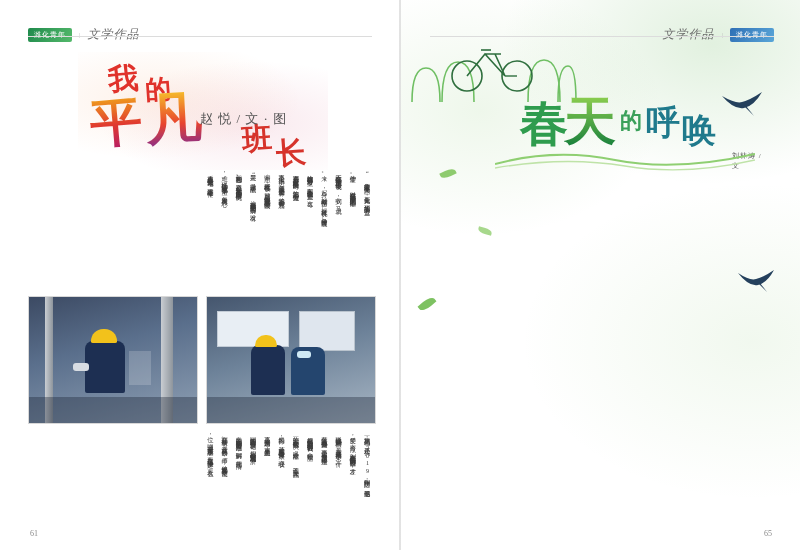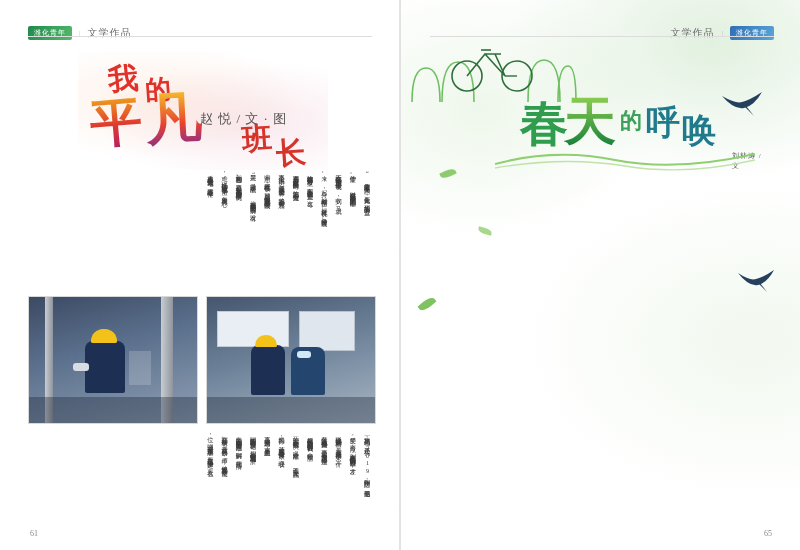--- a/index.html
+++ b/index.html
@@ -19,21 +19,21 @@
   .hdr{position:absolute;top:26px;display:flex;align-items:center;gap:7px;font-size:7px;color:#7a7a7a;}
   .hdr-left{left:28px;}
   .hdr-right{right:26px;flex-direction:row-reverse;}
   .logo-badge{
     display:inline-block;padding:2px 6px;border-radius:2px;
     background:linear-gradient(120deg,#1f8a4c,#54b96b);
     color:#fff;font-size:7px;letter-spacing:1px;white-space:nowrap;
   }
   .logo-badge.blue{background:linear-gradient(120deg,#2f6fb5,#59a6d8);}
   .hdr-sep{color:#bdbdbd;font-size:7px;}
-  .hdr-txt{font-size:10px;color:#6d6d6d;letter-spacing:1px;}
+  .hdr-txt{font-size:12px;color:#6d6d6d;letter-spacing:1px;font-style:italic;}
   .hdr-rule{position:absolute;height:1px;background:#dcdcdc;top:36px;}
   .hdr-rule.l{left:28px;width:344px;}
   .hdr-rule.r{right:26px;width:344px;}
 
   
   .title-art{position:absolute;left:90px;top:60px;width:240px;height:110px;}
   .t-char{position:absolute;font-family:"DejaVu Serif",serif;font-weight:700;line-height:1;}
   .t1{left:18px;top:4px;font-size:30px;color:#e0322b;transform:rotate(-6deg);}
   .t2{left:55px;top:16px;font-size:26px;color:#e0322b;transform:rotate(-4deg);}
   .t3{left:0px;top:36px;font-size:52px;

